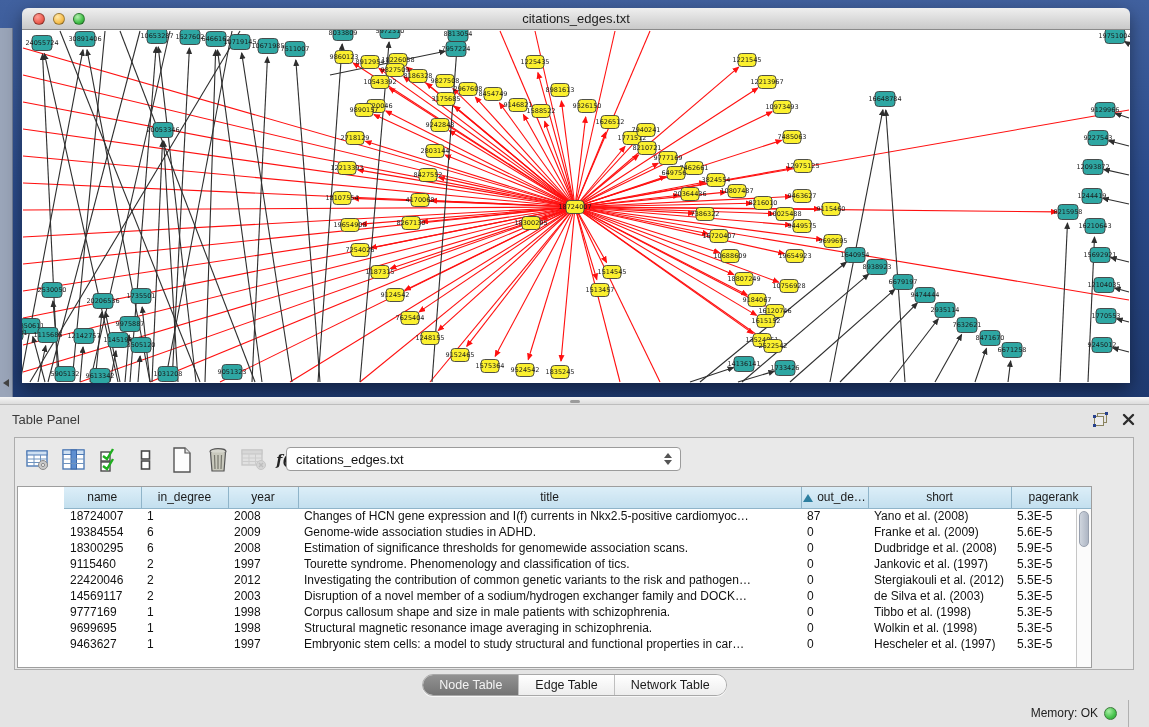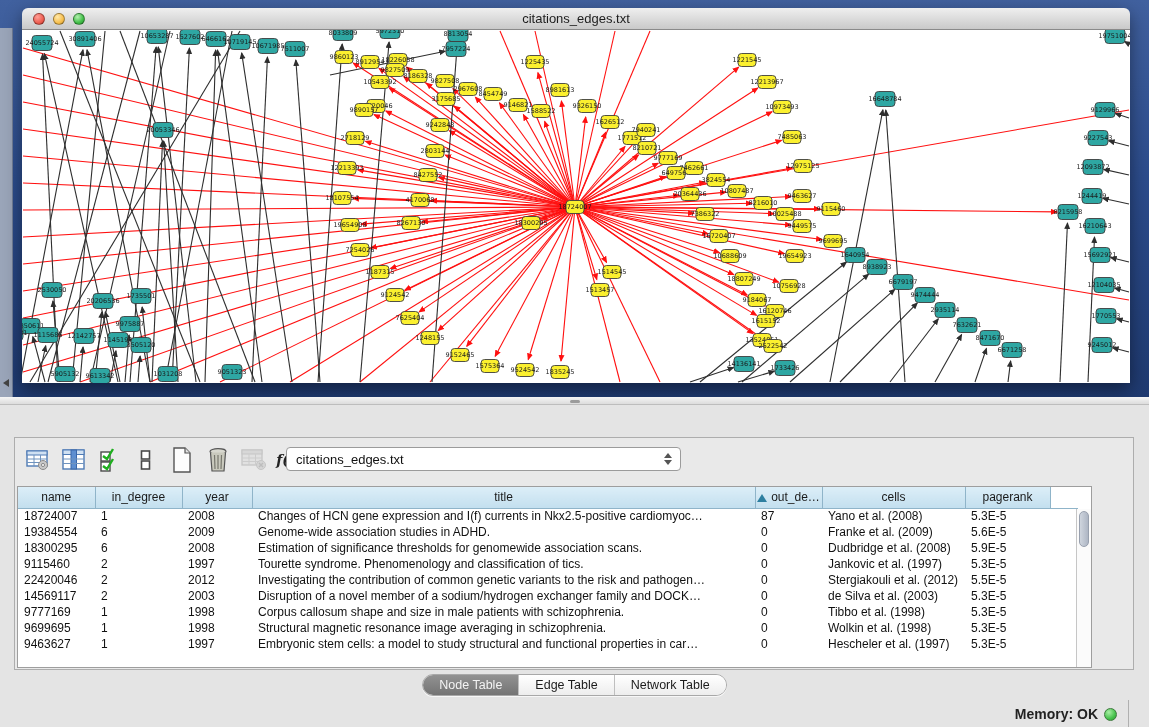--- a/index.html
+++ b/index.html
@@ -44,21 +44,21 @@
   .fx { font-family:"DejaVu Serif",serif; font-style:italic; font-weight:bold; font-size:14px; color:#222; }
   .combo { position:absolute; left:271px; top:9px; width:395px; height:24px; background:#fff;
            border:1px solid #9b9b9b; border-radius:4px; display:flex; align-items:center; }
   .combo-text { flex:1; padding-left:9px; font-size:13px; color:#111;
                 white-space:nowrap; overflow:hidden; }
   .combo-arrows { width:20px; display:flex; flex-direction:column; align-items:center; gap:2px; padding-right:4px; }
   .tri-up { width:0;height:0;border-left:4px solid transparent;border-right:4px solid transparent;border-bottom:5px solid #555; }
   .tri-dn { width:0;height:0;border-left:4px solid transparent;border-right:4px solid transparent;border-top:5px solid #555; }
 
   .tbl { position:absolute; top:48px; left:2px; width:1075px; height:182px; background:#fff;
-         border:1px solid #9e9e9e; overflow:hidden; }
+         border:1px solid #9e9e9e; overflow:hidden;padding-left:46px; }
   table { border-collapse:collapse; table-layout:fixed; width:1060px; }
   th { height:21px; background:linear-gradient(180deg,#dceef8,#c3dfee); border-right:1px solid #8fb4c9;
        border-bottom:1px solid #8fb4c9; font-size:12px; font-weight:normal; color:#1a1a1a; text-align:center;
        overflow:hidden; white-space:nowrap; }
   th.filler { background:#fff; border-right:none; }
   td { height:16px; font-size:12px; color:#111; padding:0 2px 0 6px; white-space:nowrap; overflow:hidden; }
   .sort-tri { display:inline-block; width:0; height:0; margin-right:4px;
               border-left:5px solid transparent; border-right:5px solid transparent; border-bottom:8px solid #2d7fa0; vertical-align:middle; }
   .vscroll { position:absolute; top:22px; right:0; width:15px; bottom:0; background:#fbfbfb; border-left:1px solid #c6c6c6; }
   .vthumb { position:absolute; top:2px; left:2px; width:10px; height:36px; border-radius:5px;
@@ -67,21 +67,21 @@
   .tabs { position:absolute; top:269px; left:0; right:0; display:flex; justify-content:center; }
   .seg { display:flex; border:1px solid #a8a8a8; border-radius:11px; overflow:hidden;
          background:#ffffff; box-shadow:0 1px 0 rgba(255,255,255,.7); }
   .seg-btn { padding:3px 16px; font-size:12.5px; color:#1c1c1c; background:linear-gradient(180deg,#ffffff,#ededed);
              border-right:1px solid #bfbfbf; }
   .seg-btn:last-child { border-right:none; }
   .seg-btn.sel { background:linear-gradient(180deg,#929292,#747474); color:#f3f3f3; }
 
   .statusbar { position:absolute; top:295px; left:0; width:1149px; height:27px; background:#e4e4e4; }
   .status-right { position:absolute; right:32px; top:6px; display:flex; align-items:center; gap:6px; }
-  .status-text { font-size:14px; color:#222;font-weight:bold; }
+  .status-text { font-size:12px; color:#222; }
   .mem-dot { width:13px; height:13px; border-radius:50%; border:1px solid #3c7a3c;
              background:radial-gradient(circle at 35% 30%,#a8efa4,#46c24c 60%,#2f9a35); }
   .status-sep { position:absolute; right:20px; top:0; width:1px; height:27px; background:#b0b0b0; }
 </style>
 </head>
 <body>
 
 <div class="stage">
 
   <div class="desktop">
@@ -746,20 +746,39 @@
           </svg>
       </div>
     </div>
   </div>
 
   <div class="splitter">
     <div class="grip"></div>
   </div>
 
   <div class="bottom">
+    <div class="panel-header">
+      <div class="panel-title">Table Panel</div>
+      <div class="ph-icons">
+        <div class="ph-btn">
+          <svg width="15" height="15" viewBox="0 0 15 15">
+            <rect x="4.5" y="1.5" width="9" height="9" fill="none" stroke="#8a835e" stroke-width="1"></rect>
+            <rect x="1.5" y="4.5" width="9" height="9" fill="#ececec" stroke="#8a835e" stroke-width="1"></rect>
+            <rect x="0" y="3" width="3" height="3" fill="#27418c"></rect>
+            <rect x="12" y="0" width="3" height="3" fill="#27418c"></rect>
+            <rect x="0" y="12" width="3" height="3" fill="#27418c"></rect>
+          </svg>
+        </div>
+        <div class="ph-btn">
+          <svg width="13" height="13" viewBox="0 0 13 13">
+            <path d="M2 2 L11 11 M11 2 L2 11" stroke="#2c2c2c" stroke-width="2.4" stroke-linecap="round"></path>
+          </svg>
+        </div>
+      </div>
+    </div>
 
     <div class="panel-body">
       <div class="toolbar">
         <div class="tb-btn">
           <svg width="24" height="22" viewBox="0 0 24 22">
             <rect x="1" y="2" width="20" height="15" fill="#fff" stroke="#4f7bb5" stroke-width="1.4"></rect>
             <rect x="1" y="2" width="20" height="4" fill="#cfe0f2" stroke="#4f7bb5" stroke-width="1"></rect>
             <path d="M1 10 H21 M1 13.5 H21 M8 6 V17 M14.5 6 V17" stroke="#6f93be" stroke-width="1"></path>
             <circle cx="17" cy="16" r="4.5" fill="#c9c9c9" stroke="#8b8b8b"></circle>
             <circle cx="17" cy="16" r="1.6" fill="#eee" stroke="#8b8b8b"></circle>
@@ -834,21 +853,21 @@
               <col style="width:85px">
               <col style="width:28px">
           </colgroup>
           <thead>
               <tr id="thead-row">
                 <th>name</th>
                 <th>in_degree</th>
                 <th>year</th>
                 <th>title</th>
                 <th><span class="sort-tri"></span>out_de…</th>
-                <th>cells</th>
+                <th>short</th>
                 <th>pagerank</th>
                 <th class="filler"></th>
               </tr>
             </thead>
           <tbody id="tbody-rows">
               <tr>
                 <td>18724007</td>
                 <td>1</td>
                 <td>2008</td>
                 <td>Changes of HCN gene expression and I(f) currents in Nkx2.5-positive cardiomyoc…</td>

